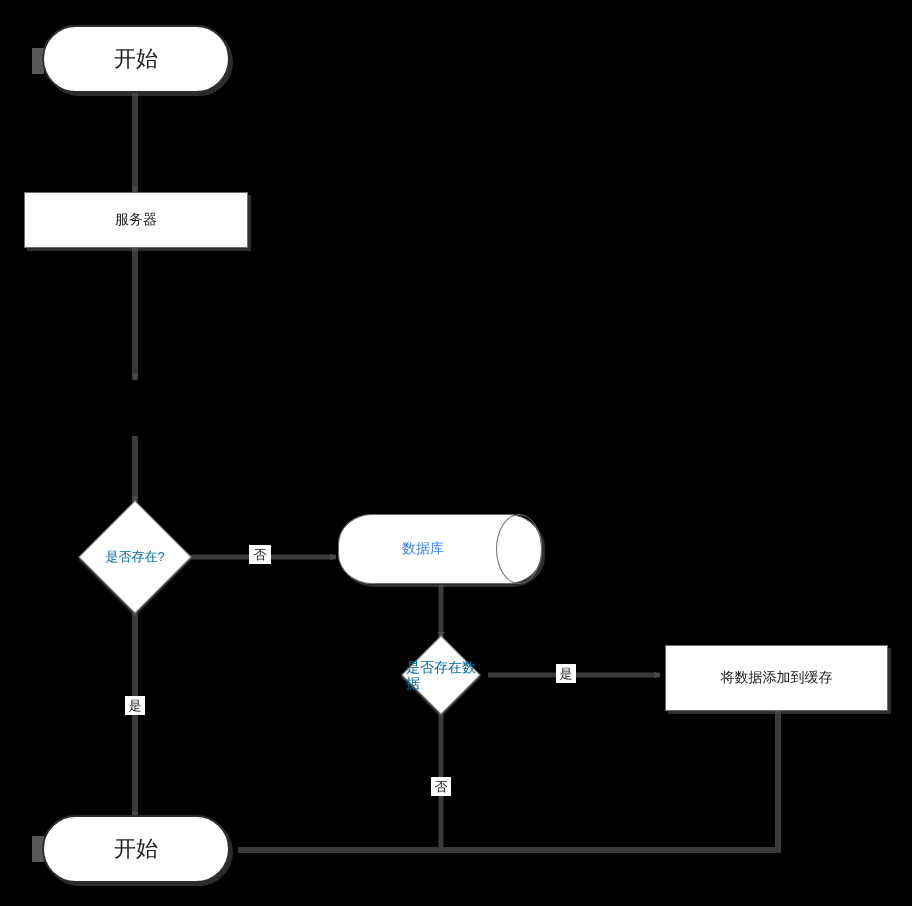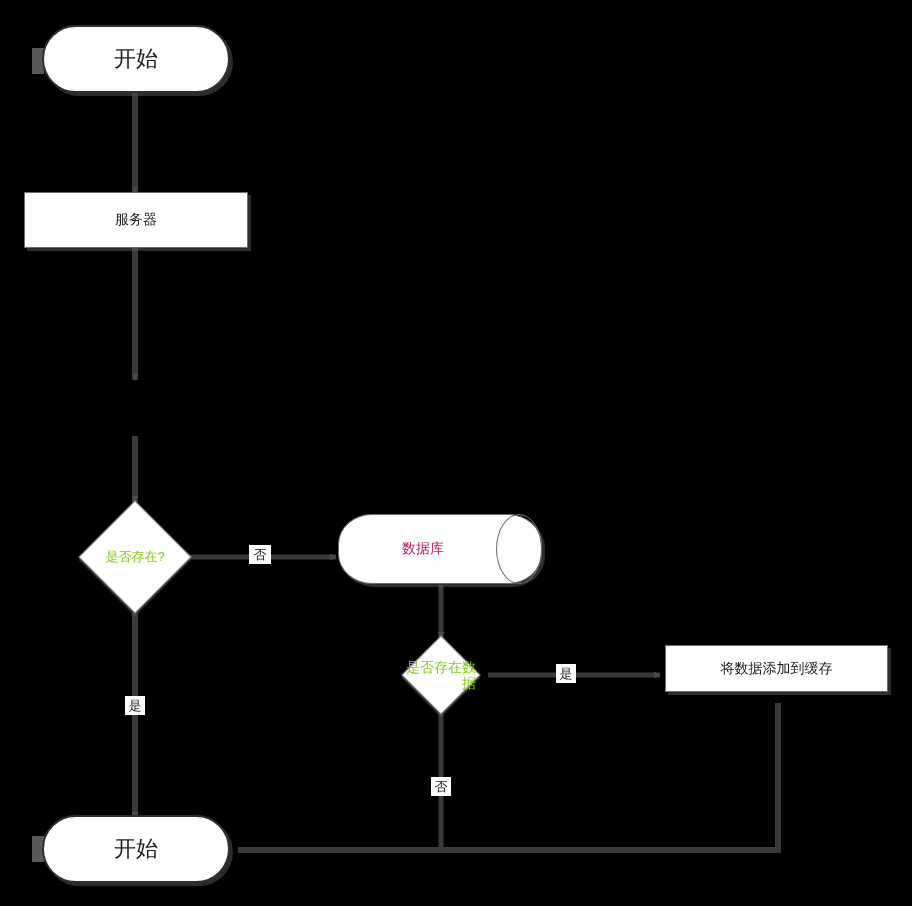--- a/index.html
+++ b/index.html
@@ -58,35 +58,35 @@
     left: 50%;
     top: 50%;
     background: #ffffff;
     border: 1px solid #7a7a7a;
     transform: translate(-50%, -50%) rotate(45deg);
     box-shadow: 2px 2px 0 rgba(90,90,90,0.45);
   }
   .decision .dia-label {
     position: relative;
     z-index: 2;
-    color: #84cc16;
-    text-align: right;
+    color: #0369a1;
+    text-align: left;
     line-height: 1.15;
     pointer-events: none;
   }
   .cylinder {
     position: absolute;
     box-sizing: border-box;
     background: #ffffff;
     border: 1px solid #6d6d6d;
     border-radius: 34px / 30px;
     display: flex;
     align-items: center;
     justify-content: center;
-    color: #be185d;
+    color: #3b82f6;
     font-size: 14px;
     box-shadow: 3px 3px 0 rgba(90,90,90,0.5);
   }
   .cylinder .cap {
     position: absolute;
     right: -1px;
     top: -1px;
     bottom: -1px;
     width: 44px;
     border: 1px solid #6d6d6d;
@@ -171,21 +171,21 @@
   </div>
 
   <div class="decision" style="left:394px; top:638px; width:94px; height:74px; font-size:14px;">
     <div class="dia-shape" style="width:54px; height:54px;"></div>
     <div class="dia-label">
       <div>是否存在数</div>
       <div>据</div>
     </div>
   </div>
 
-  <div class="node process" style="left:665px; top:645px; width:223px; height:47px;">
+  <div class="node process" style="left:665px; top:645px; width:223px; height:66px;">
     <span>将数据添加到缓存</span>
   </div>
 
   <div class="node terminator" style="left:42px; top:815px; width:188px; height:68px;">
     <span>开始</span>
   </div>
 
   <div class="edge-label" style="left:249px; top:545px; width:22px;">
     <span>否</span>
   </div>

